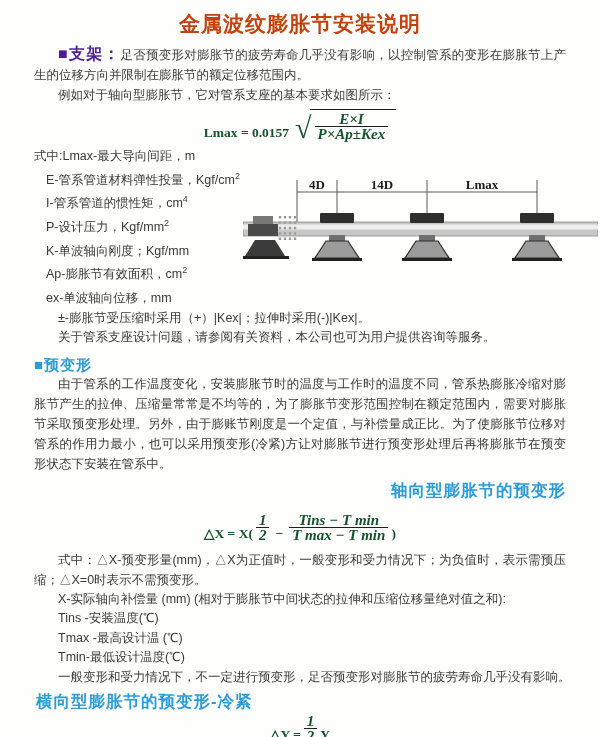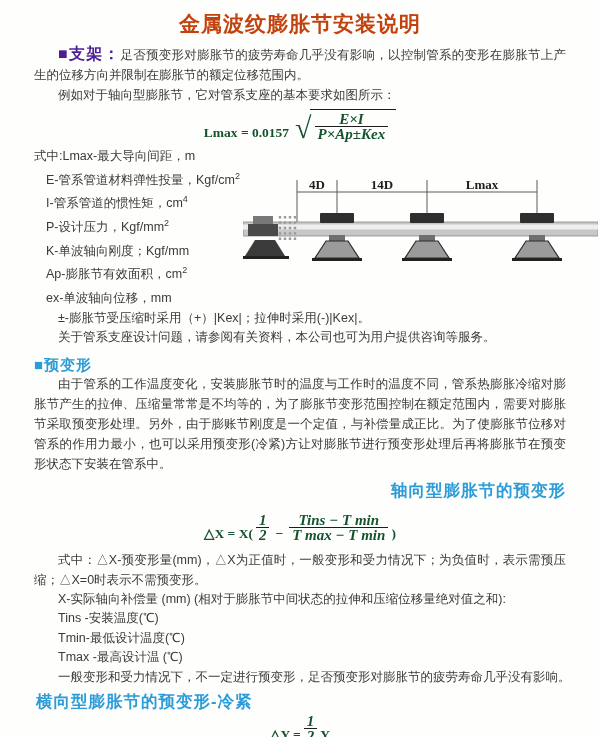--- a/index.html
+++ b/index.html
@@ -163,22 +163,22 @@
       <span class="den">T max − T min</span>
     </span>
     <span>)</span>
   </div>
 
   <p class="indent">式中：△X-预变形量(mm)，△X为正值时，一般变形和受力情况下；为负值时，表示需预压缩；△X=0时表示不需预变形。</p>
 
   <div class="axial-lines">
     <div class="plain-line">X-实际轴向补偿量 (mm) (相对于膨胀节中间状态的拉伸和压缩位移量绝对值之和):</div>
     <div class="plain-line">Tins -安装温度(℃)</div>
+    <div class="plain-line">Tmax -最高设计温 (℃)</div>
     <div class="plain-line">Tmin-最低设计温度(℃)</div>
-    <div class="plain-line">Tmax -最高设计温 (℃)</div>
     <div class="plain-line">一般变形和受力情况下，不一定进行预变形，足否预变形对膨胀节的疲劳寿命几乎没有影响。</div>
   </div>
 
   <div class="sub-head lateral">横向型膨胀节的预变形-冷紧</div>
 
   <div class="formula formulaY">
     <span>△Y =</span>
     <span class="frac">
       <span class="num">1</span>
       <span class="den">2</span>

